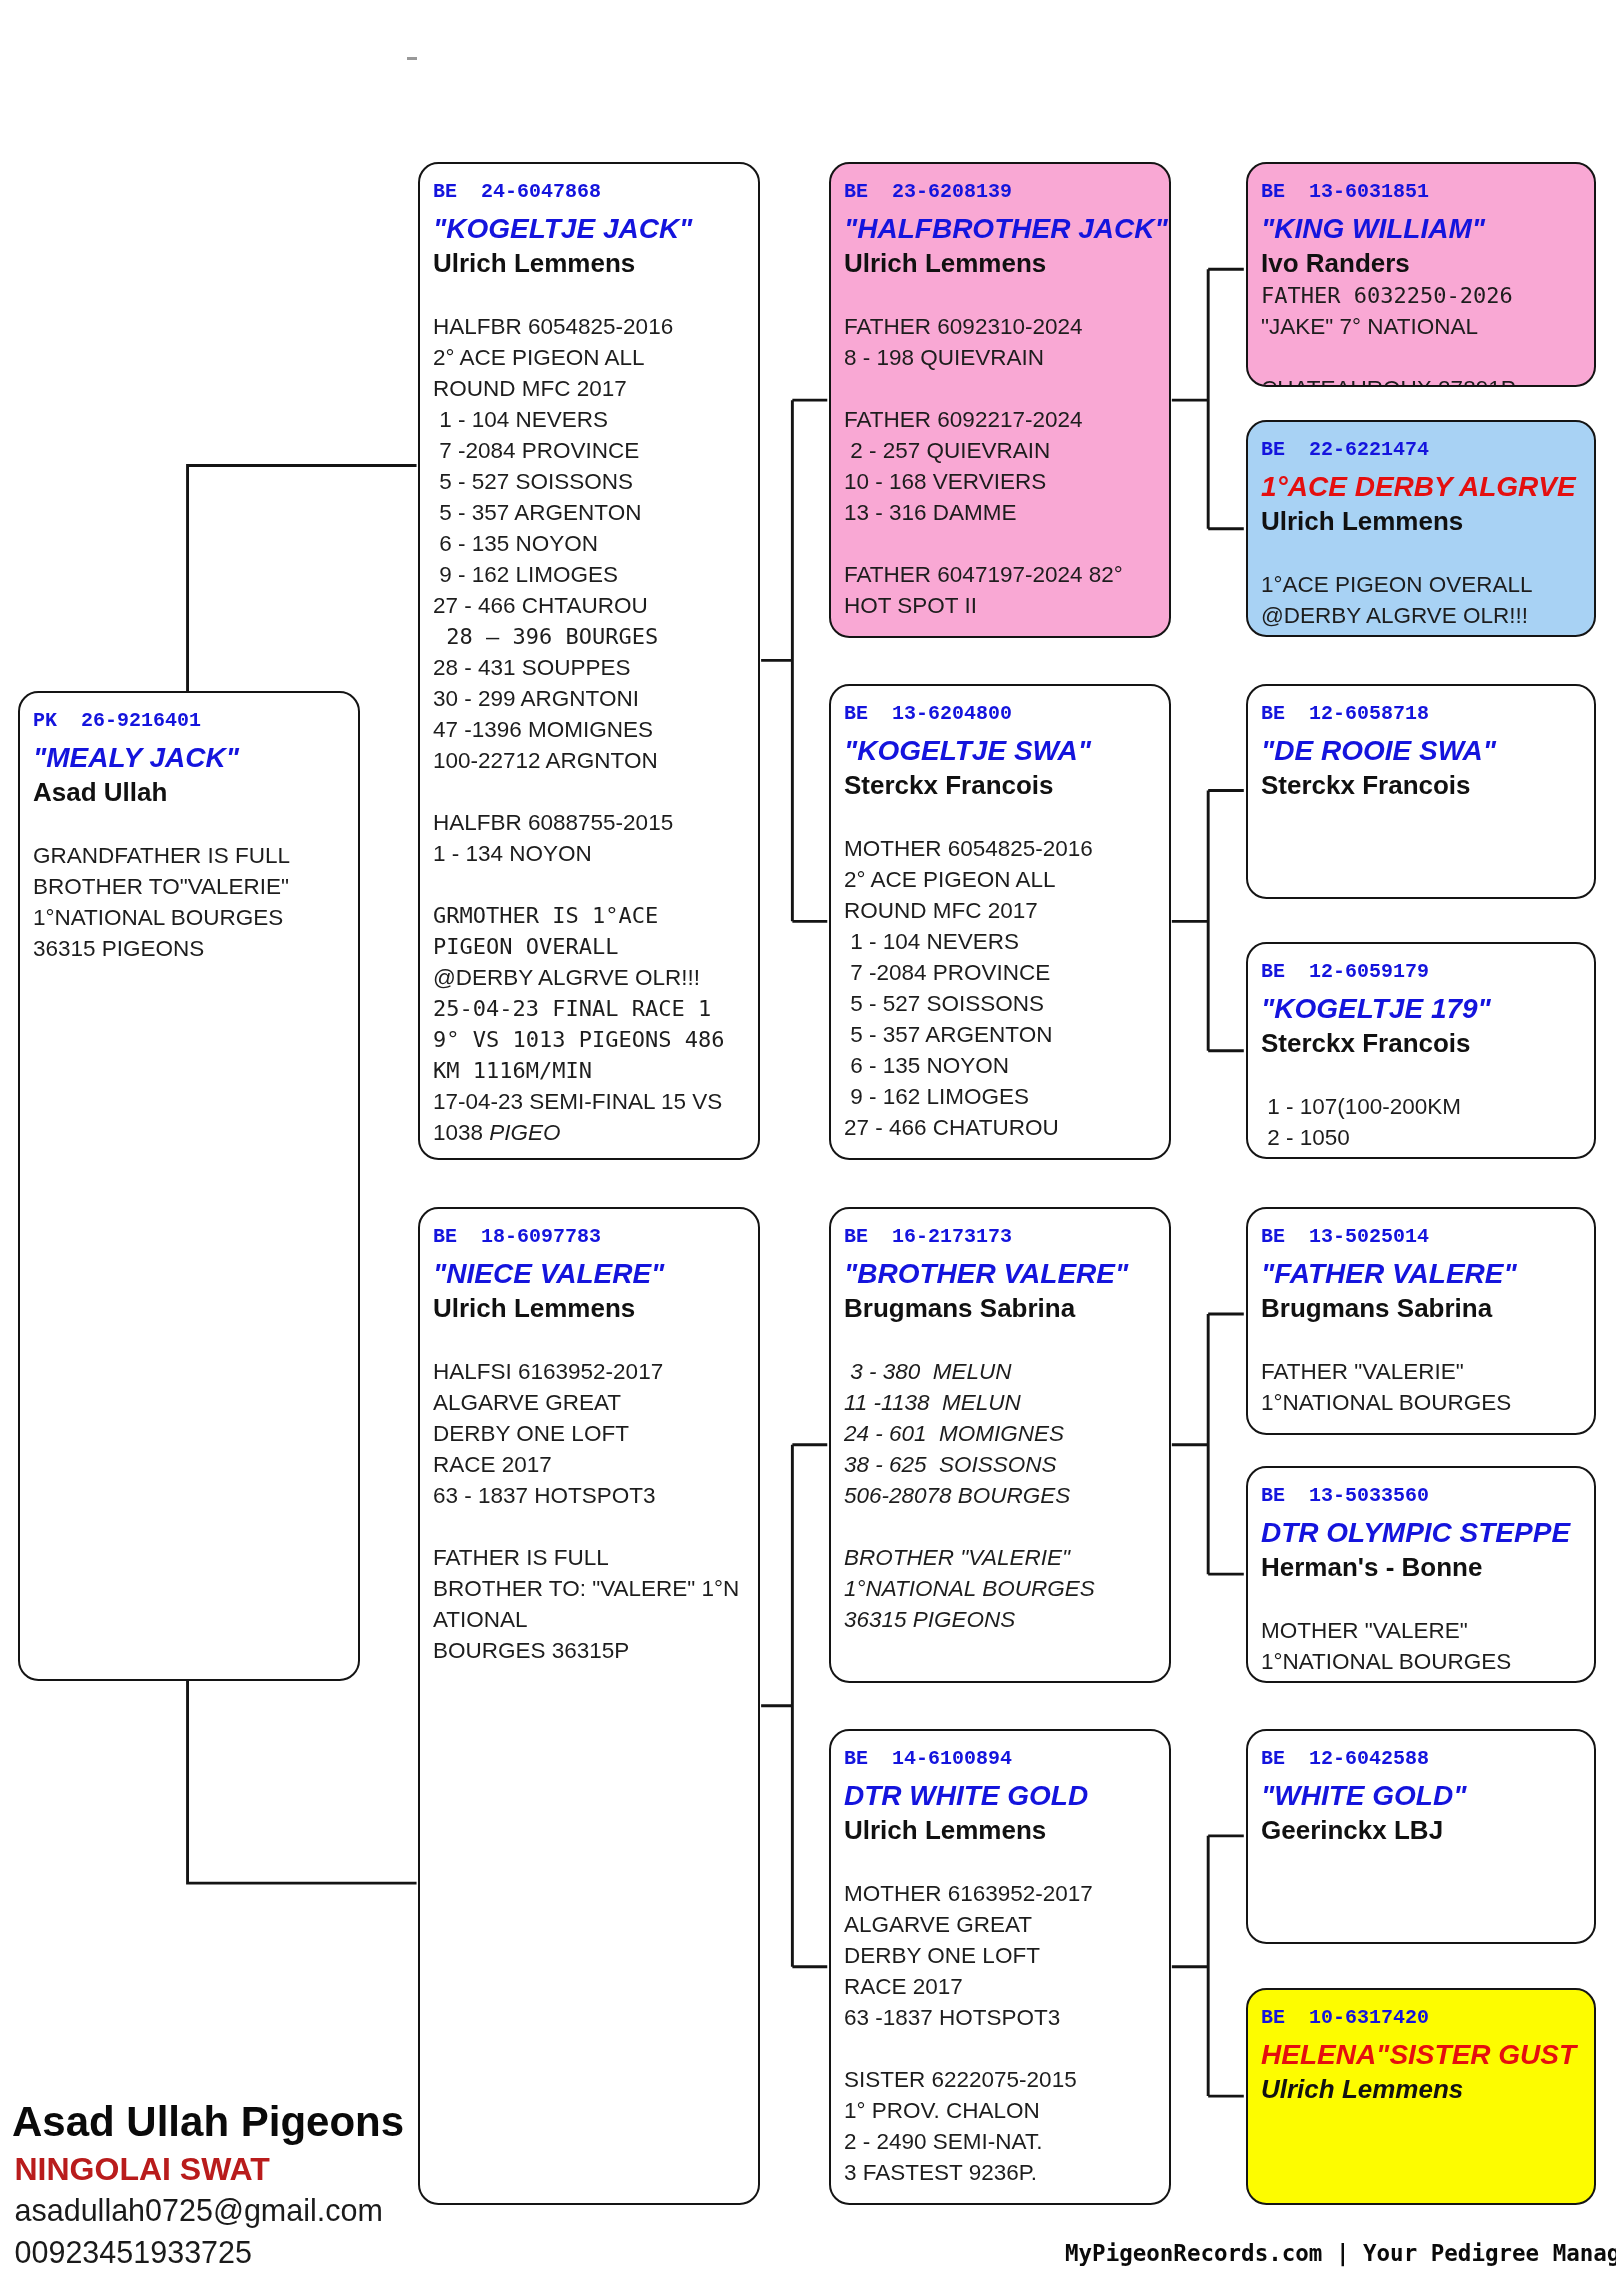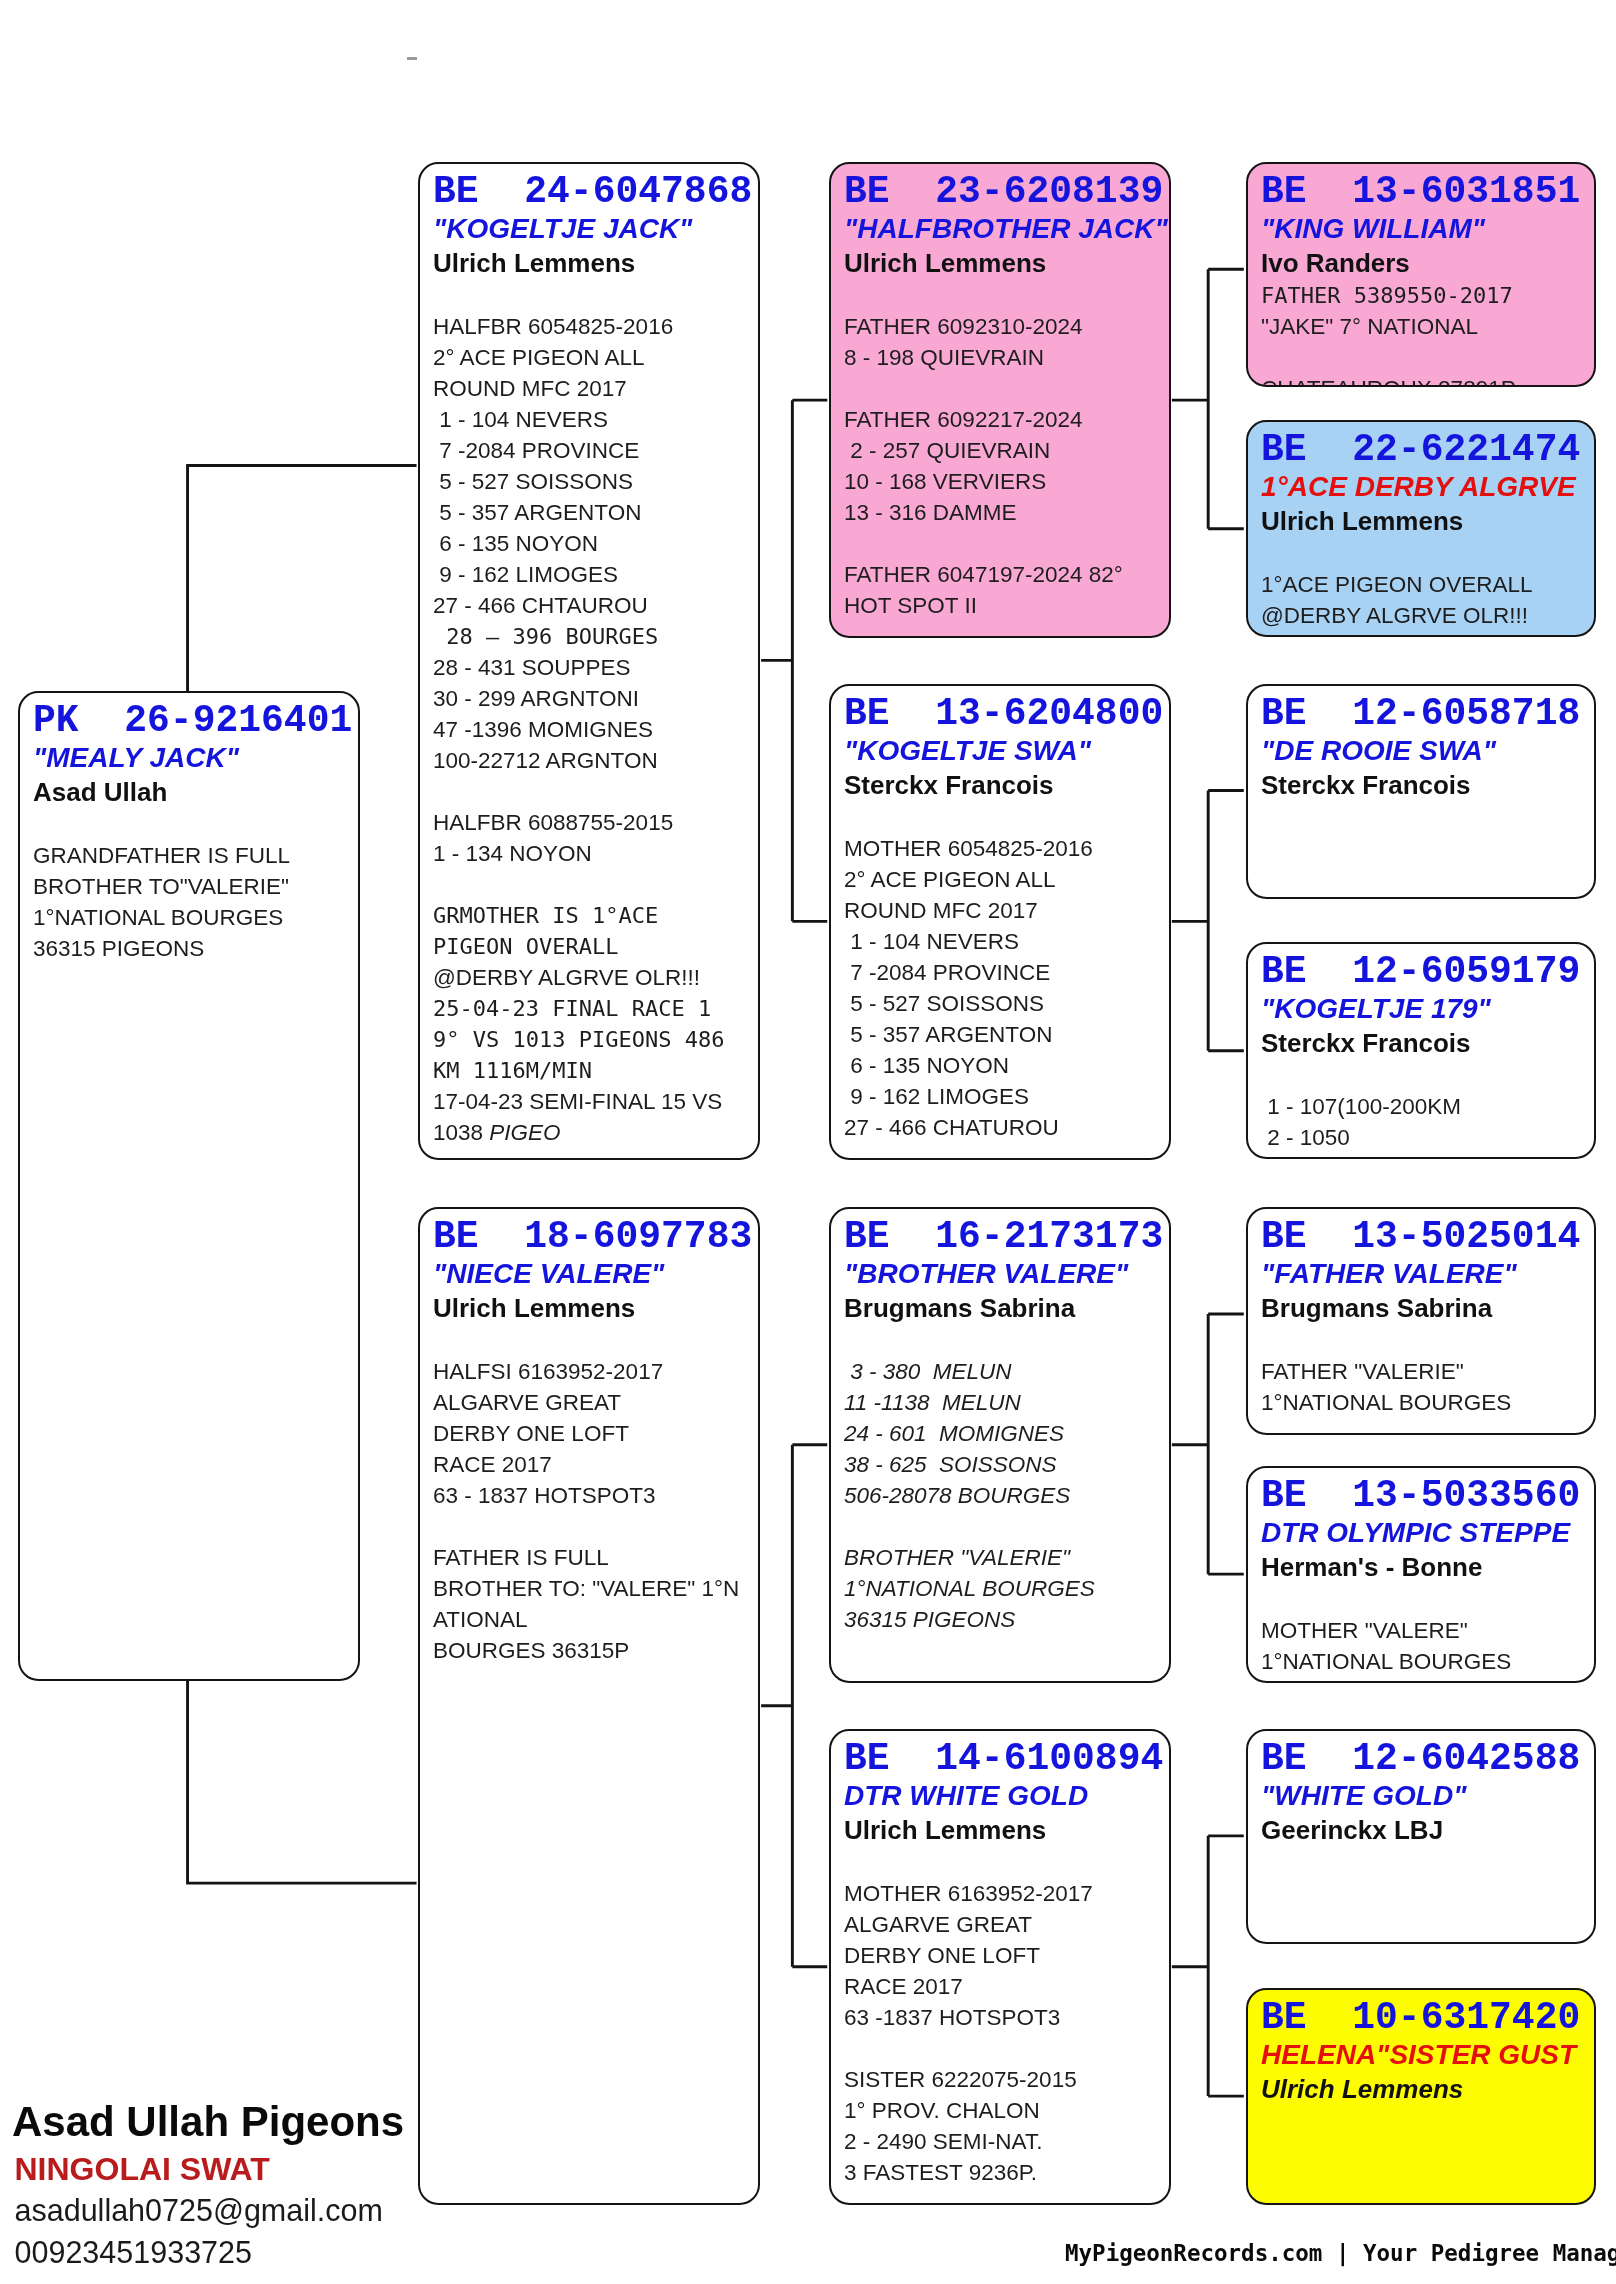--- a/index.html
+++ b/index.html
@@ -10,21 +10,21 @@
   .box{
     position:absolute;box-sizing:border-box;background:#ffffff;
     border:2.9px solid #141414;border-radius:20.4px;
     padding:8.7px 13px;overflow:hidden;
   }
   .box.pink{background:#f9a8d4;}
   .box.blue{background:#a8d2f4;}
   .box.yellow{background:#fdfc00;}
   .ring{
     font-family:"Liberation Mono", monospace;font-weight:bold;
-    font-size:38px;line-height:38px;color:#1414dd;white-space:pre;
+    font-size:20px;line-height:38px;color:#1414dd;white-space:pre;
   }
   .pname{
     font-weight:bold;font-style:italic;font-size:28px;line-height:36px;
     color:#1414dd;white-space:pre;
   }
   .pname.red{color:#e40f0f;}
   .owner{font-weight:bold;font-size:26px;line-height:33px;color:#111;white-space:pre;}
   .owner.it{font-style:italic;}
   .body{margin-top:0;}
   .line{font-size:22.5px;line-height:31px;min-height:31px;white-space:pre;color:#1d1d1d;}
@@ -215,21 +215,21 @@
       <div class="line">2 - 2490 SEMI-NAT.</div>
       <div class="line">3 FASTEST 9236P.</div>
     </div>
 </div>
 
 <div class="box b7 pink">
   <div class="ring">BE  13-6031851</div>
   <div class="pname">"KING WILLIAM"</div>
   <div class="owner">Ivo Randers</div>
   <div class="body">
-      <div class="line m">FATHER 5389550-2017</div>
+      <div class="line m">FATHER 6032250-2026</div>
       <div class="line">"JAKE" 7° NATIONAL</div>
       <div class="line">&nbsp;</div>
       <div class="line">CHATEAUROUX 27891P</div>
     </div>
 </div>
 
 <div class="box b8 blue">
   <div class="ring">BE  22-6221474</div>
   <div class="pname red">1°ACE DERBY ALGRVE</div>
   <div class="owner">Ulrich Lemmens</div>

